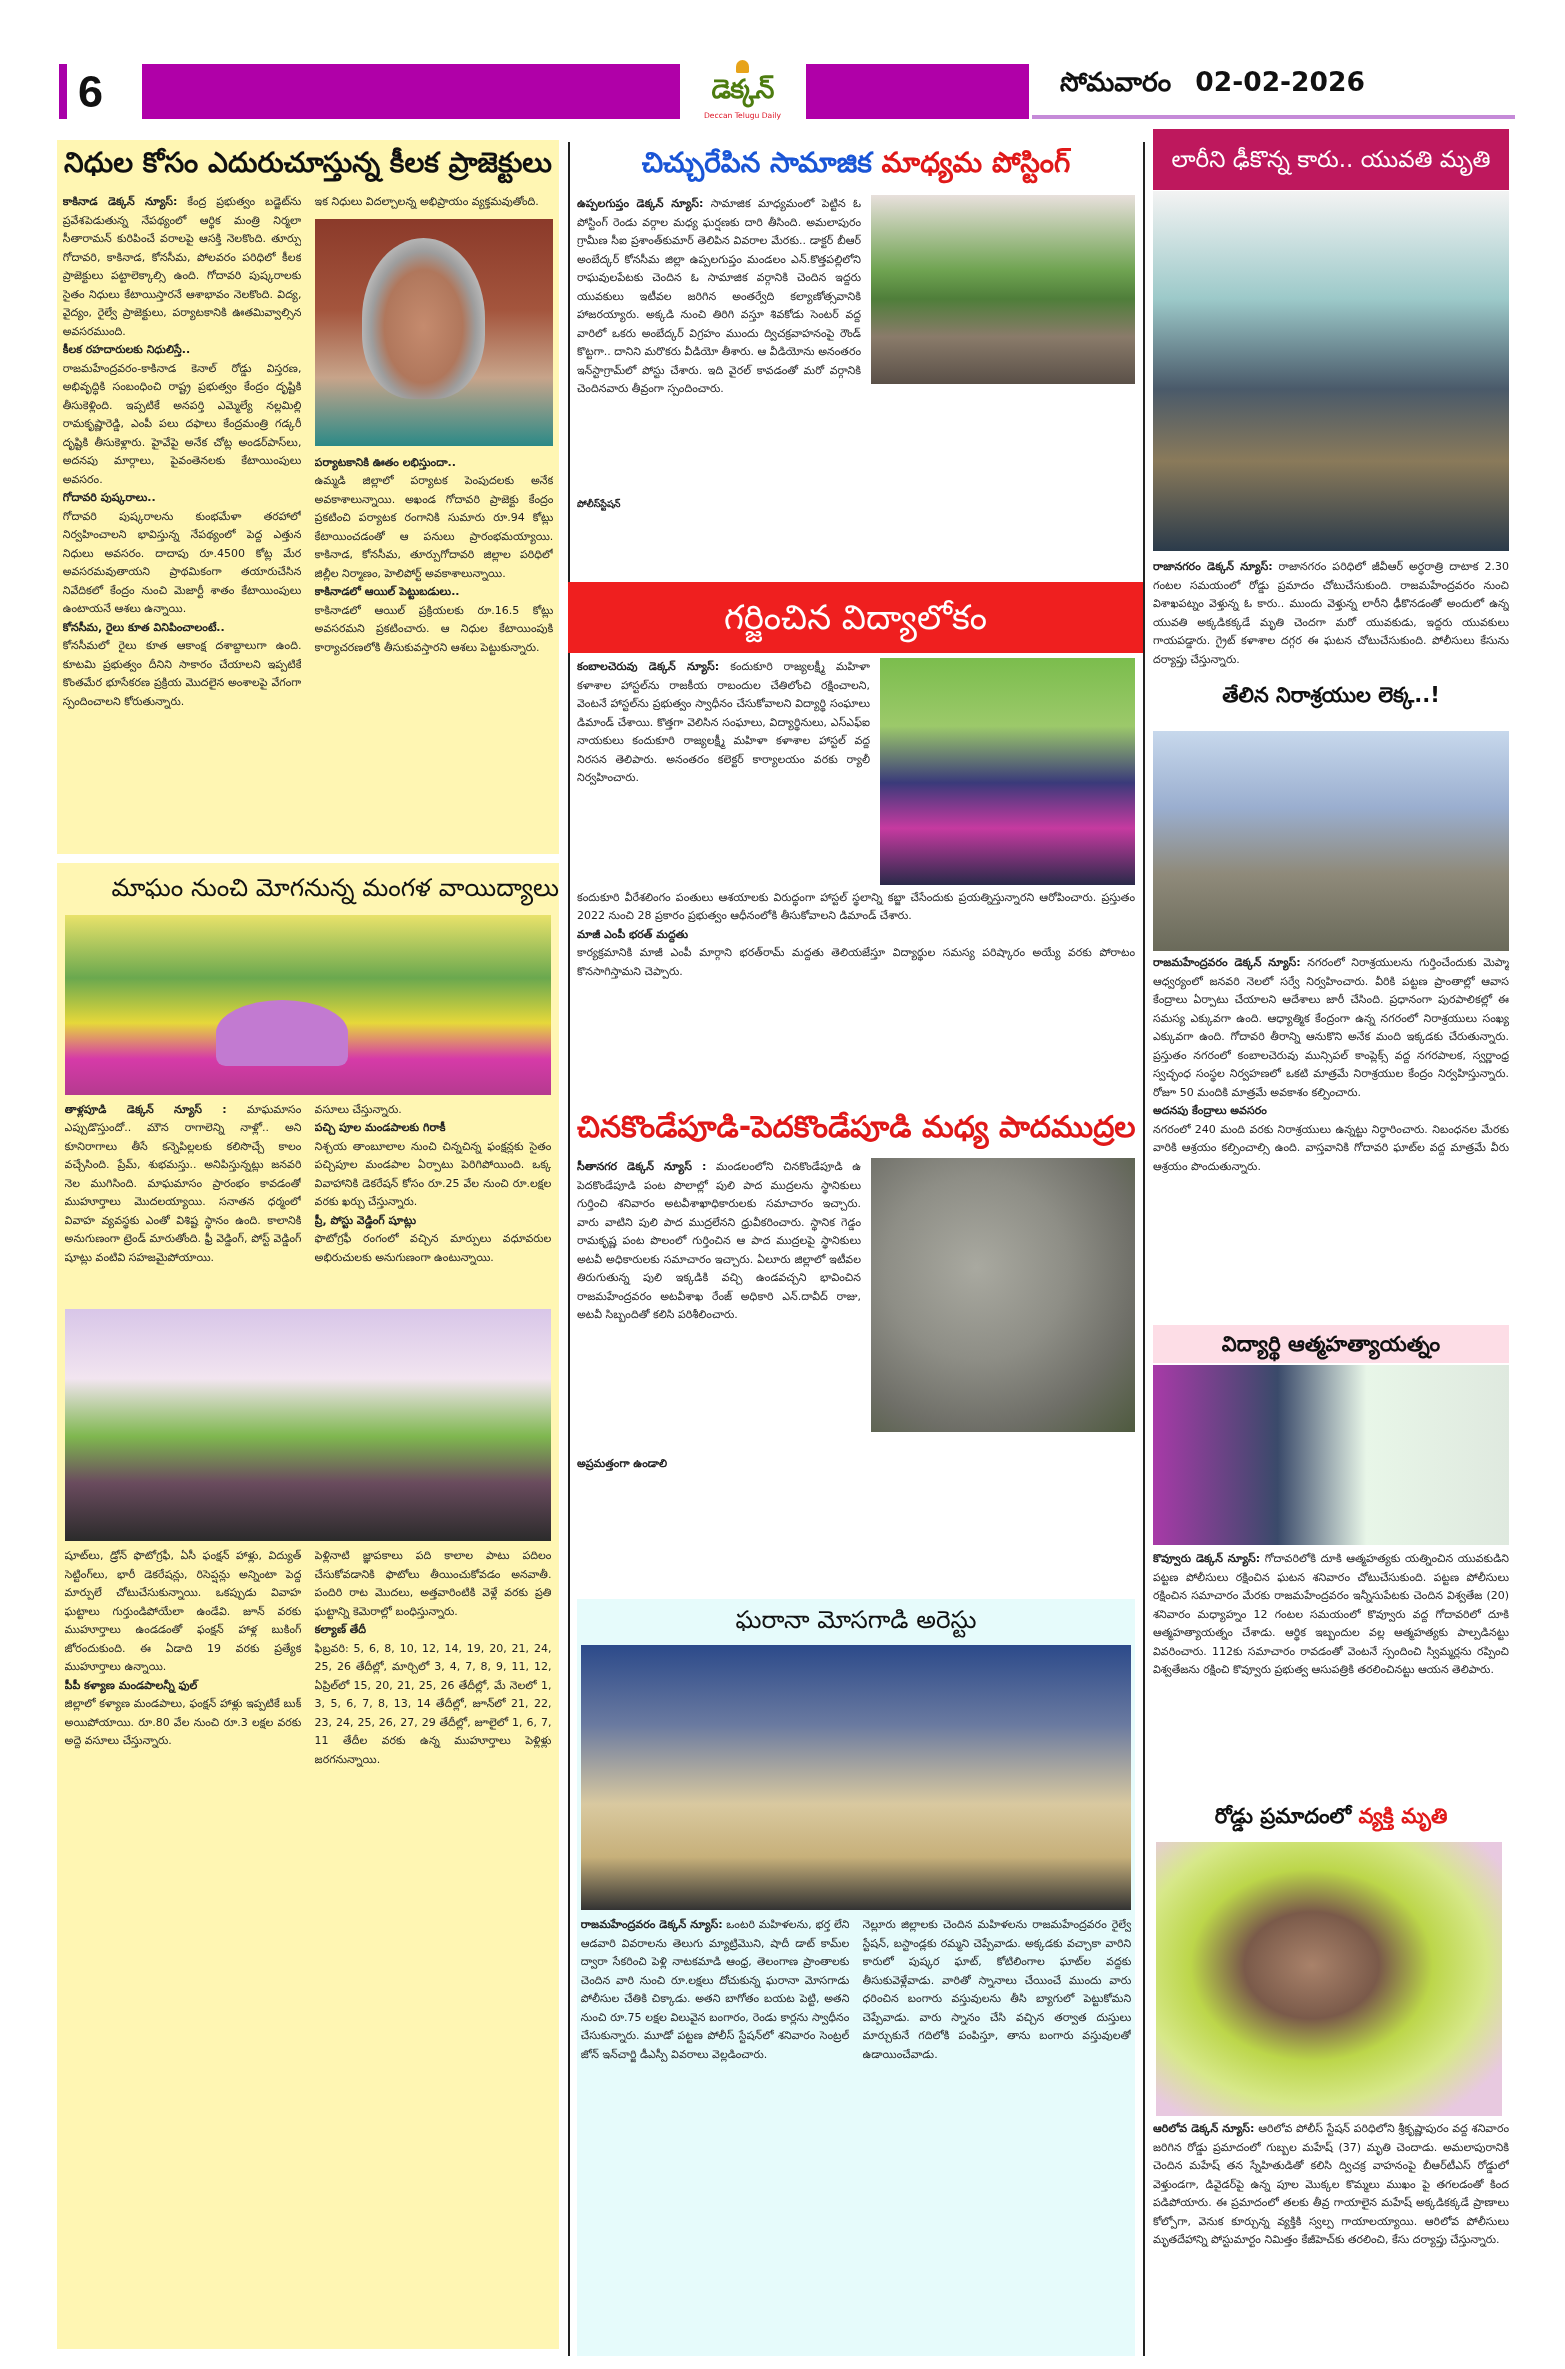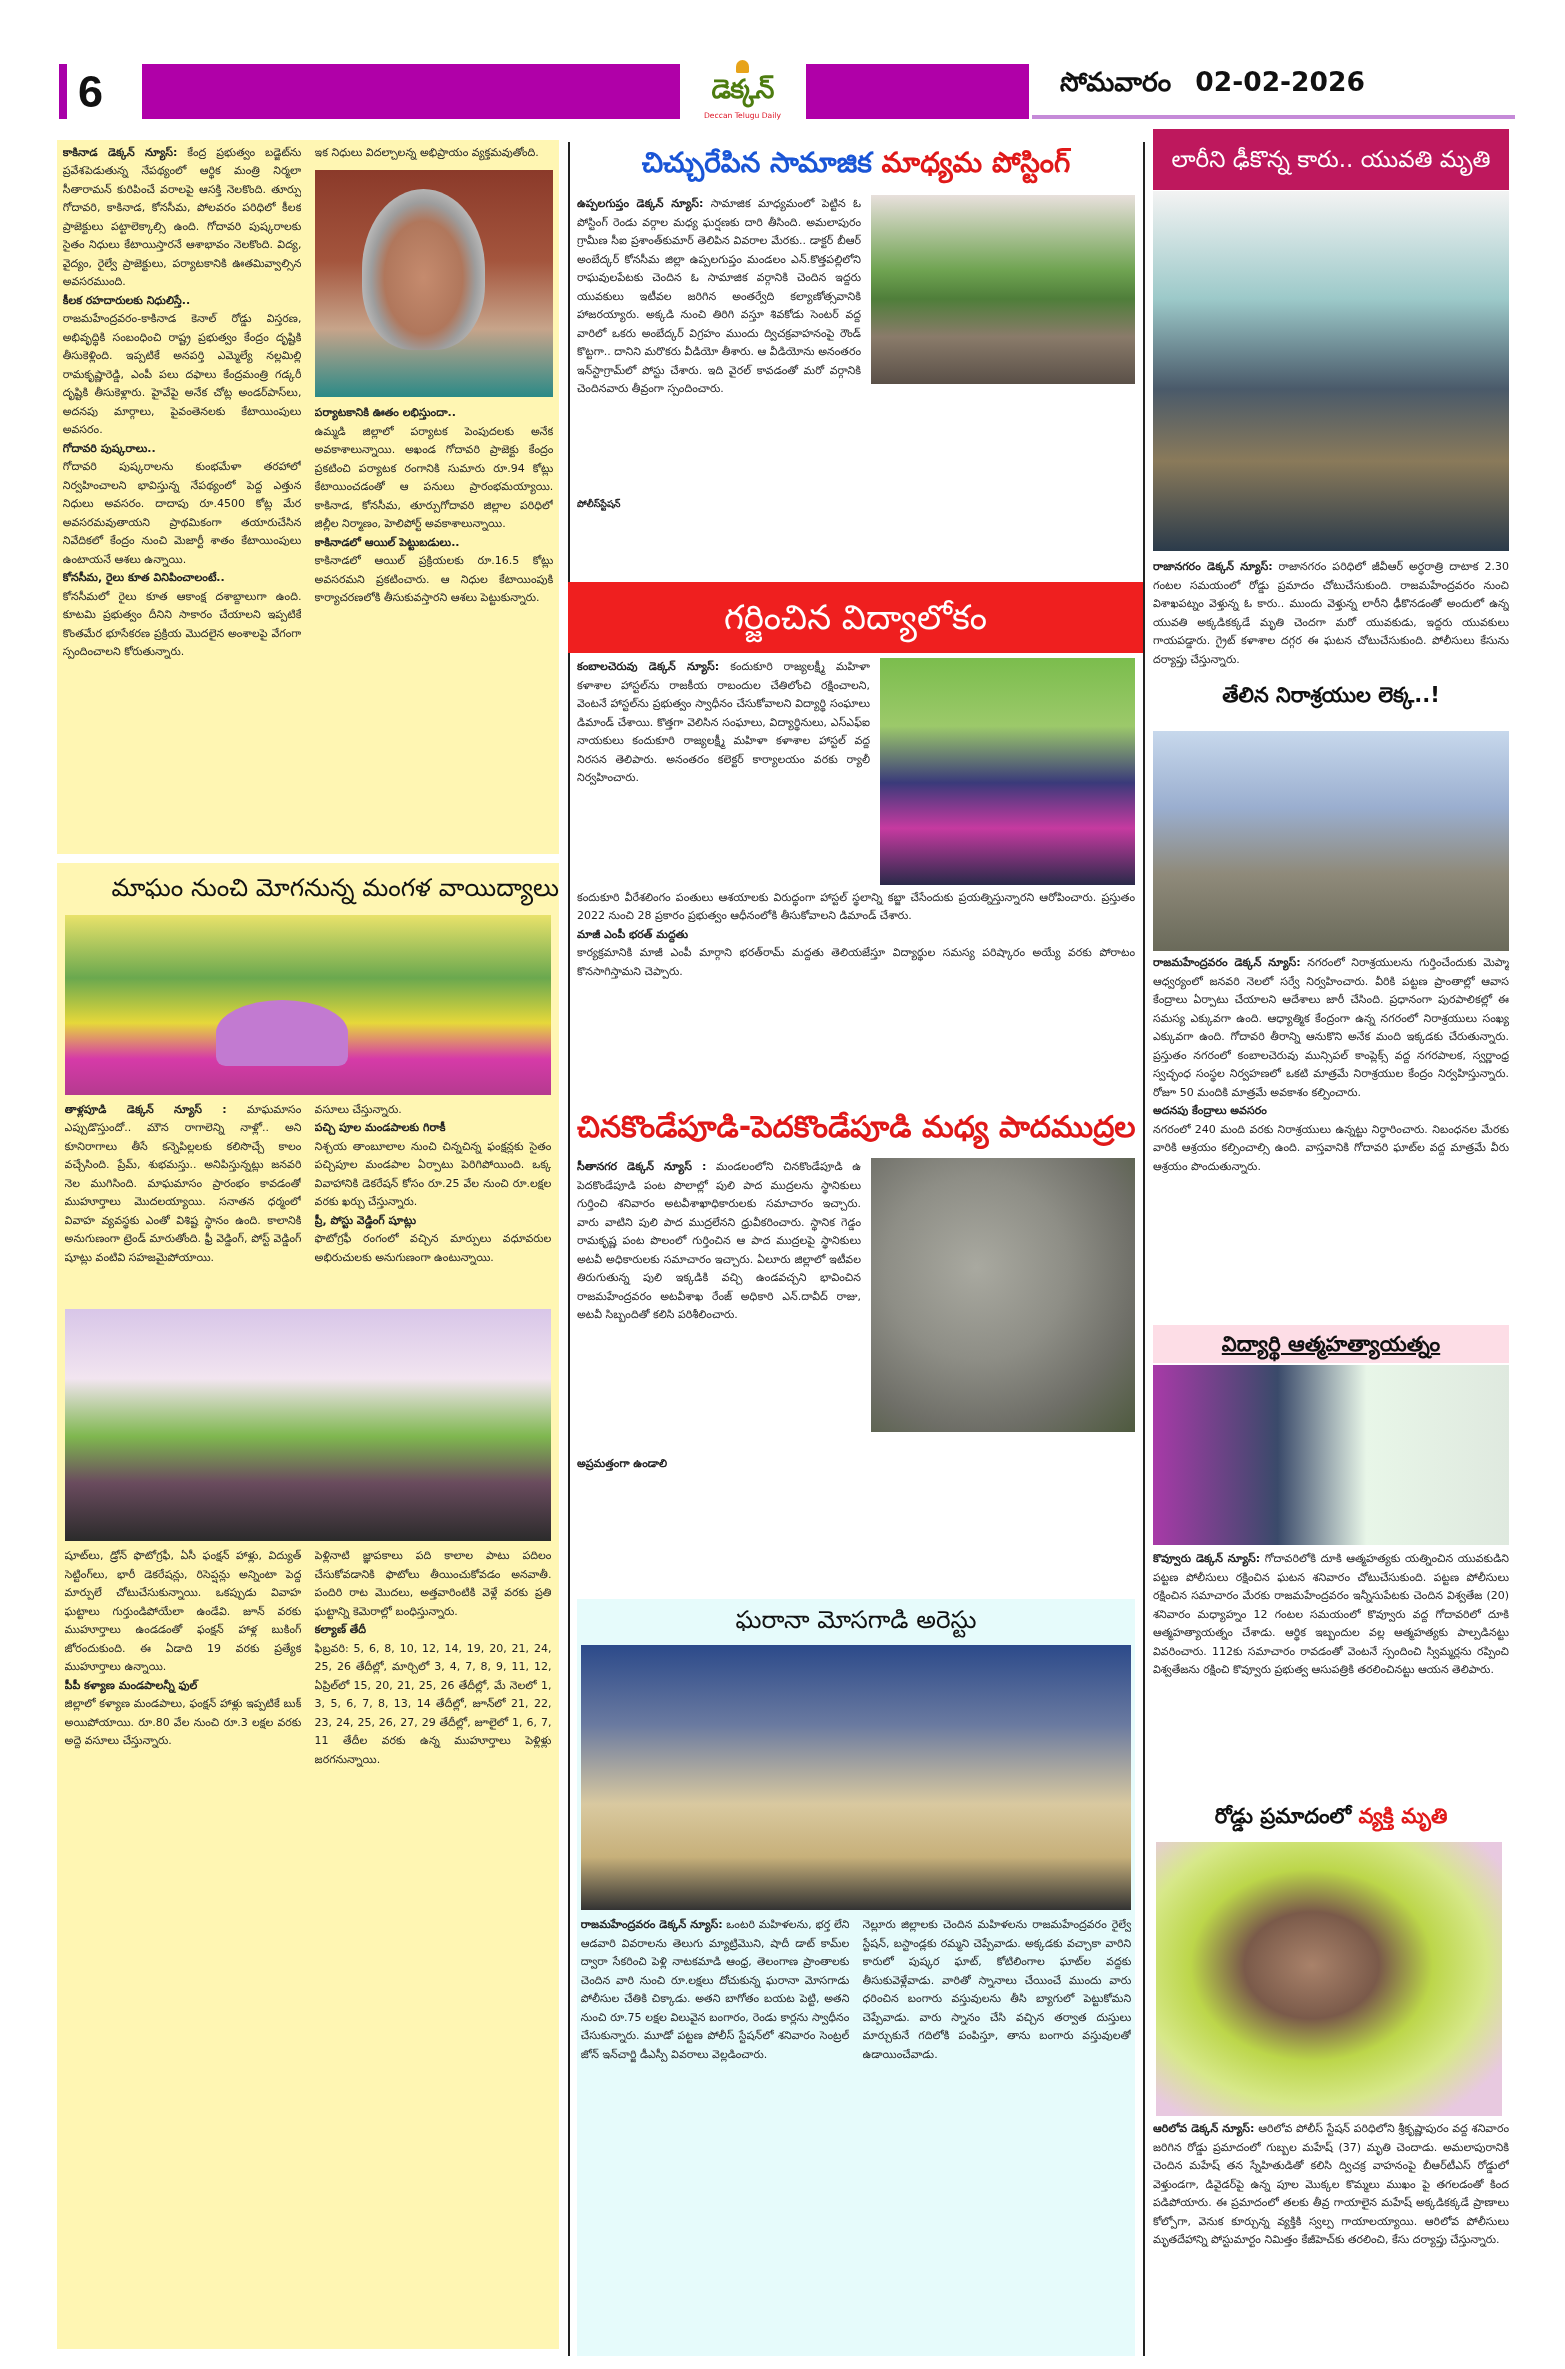--- a/index.html
+++ b/index.html
@@ -45,20 +45,21 @@
 <div class="abs date">
   <span>సోమవారం</span>
   <span style="margin-left:15px">02-02-2026</span>
 </div>
 <div class="abs date-line"></div>
 
 <div class="abs col-rule" style="left:568px;top:142px;height:2214px;"></div>
 <div class="abs col-rule" style="left:1143px;top:142px;height:2214px;"></div>
 
 <div class="abs yellow" style="left:57px;top:140px;width:502px;height:714px;">
+  <h2 style="font-size:28px;padding:5.7px 0 3.8px;color:#111;">నిధుల కోసం ఎదురుచూస్తున్న కీలక ప్రాజెక్టులు</h2>
   <div class="cols2" style="padding:3.8px 5.7px;">
     <div class="txt" style="height:653px;">
       <b>కాకినాడ డెక్కన్ న్యూస్:</b>
       <span>కేంద్ర ప్రభుత్వం బడ్జెట్‌ను ప్రవేశపెడుతున్న నేపథ్యంలో ఆర్థిక మంత్రి నిర్మలా సీతారామన్ కురిపించే వరాలపై ఆసక్తి నెలకొంది. తూర్పు గోదావరి, కాకినాడ, కోనసీమ, పోలవరం పరిధిలో కీలక ప్రాజెక్టులు పట్టాలెక్కాల్సి ఉంది. గోదావరి పుష్కరాలకు సైతం నిధులు కేటాయిస్తారనే ఆశాభావం నెలకొంది. విద్య, వైద్యం, రైల్వే ప్రాజెక్టులు, పర్యాటకానికి ఊతమివ్వాల్సిన అవసరముంది.</span><br>
       <span class="sub">కీలక రహదారులకు నిధులిస్తే..</span><br>
       <span>రాజమహేంద్రవరం-కాకినాడ కెనాల్ రోడ్డు విస్తరణ, అభివృద్ధికి సంబంధించి రాష్ట్ర ప్రభుత్వం కేంద్రం దృష్టికి తీసుకెళ్లింది. ఇప్పటికే అనపర్తి ఎమ్మెల్యే నల్లమిల్లి రామకృష్ణారెడ్డి, ఎంపీ పలు దఫాలు కేంద్రమంత్రి గడ్కరీ దృష్టికి తీసుకెళ్లారు. హైవేపై అనేక చోట్ల అండర్‌పాస్‌లు, అదనపు మార్గాలు, పైవంతెనలకు కేటాయింపులు అవసరం.</span><br>
       <span class="sub">గోదావరి పుష్కరాలు..</span><br>
       <span>గోదావరి పుష్కరాలను కుంభమేళా తరహాలో నిర్వహించాలని భావిస్తున్న నేపథ్యంలో పెద్ద ఎత్తున నిధులు అవసరం. దాదాపు రూ.4500 కోట్ల మేర అవసరమవుతాయని ప్రాథమికంగా తయారుచేసిన నివేదికలో కేంద్రం నుంచి మెజార్టీ శాతం కేటాయింపులు ఉంటాయనే ఆశలు ఉన్నాయి.</span><br>
       <span class="sub">కోనసీమ, రైలు కూత వినిపించాలంటే..</span><br>
       <span>కోనసీమలో రైలు కూత ఆకాంక్ష దశాబ్దాలుగా ఉంది. కూటమి ప్రభుత్వం దీనిని సాకారం చేయాలని ఇప్పటికే కొంతమేర భూసేకరణ ప్రక్రియ మొదలైన అంశాలపై వేగంగా స్పందించాలని కోరుతున్నారు.</span>
@@ -192,21 +193,21 @@
 <h2 class="abs" style="left:1153px;top:683px;width:356px;font-size:21px;color:#111;">తేలిన నిరాశ్రయుల లెక్క..!</h2>
 <div class="abs photo" style="left:1153px;top:731px;width:356px;height:220px;background:linear-gradient(180deg,#c7d8ec 0%,#9aaecf 35%,#8f8a7a 65%,#6a6a5a 100%);"></div>
 <div class="abs txt" style="left:1153px;top:954px;width:356px;height:364px;">
   <b>రాజమహేంద్రవరం డెక్కన్ న్యూస్:</b>
   <span>నగరంలో నిరాశ్రయులను గుర్తించేందుకు మెప్మా ఆధ్వర్యంలో జనవరి నెలలో సర్వే నిర్వహించారు. వీరికి పట్టణ ప్రాంతాల్లో ఆవాస కేంద్రాలు ఏర్పాటు చేయాలని ఆదేశాలు జారీ చేసింది. ప్రధానంగా పురపాలికల్లో ఈ సమస్య ఎక్కువగా ఉంది. ఆధ్యాత్మిక కేంద్రంగా ఉన్న నగరంలో నిరాశ్రయులు సంఖ్య ఎక్కువగా ఉంది. గోదావరి తీరాన్ని ఆనుకొని అనేక మంది ఇక్కడకు చేరుతున్నారు. ప్రస్తుతం నగరంలో కంబాలచెరువు మున్సిపల్ కాంప్లెక్స్ వద్ద నగరపాలక, స్వర్ణాంధ్ర స్వచ్ఛంధ సంస్థల నిర్వహణలో ఒకటి మాత్రమే నిరాశ్రయుల కేంద్రం నిర్వహిస్తున్నారు. రోజూ 50 మందికి మాత్రమే అవకాశం కల్పించారు.</span><br>
   <span class="sub">అదనపు కేంద్రాలు అవసరం</span><br>
   <span>నగరంలో 240 మంది వరకు నిరాశ్రయులు ఉన్నట్టు నిర్ధారించారు. నిబంధనల మేరకు వారికి ఆశ్రయం కల్పించాల్సి ఉంది. వాస్తవానికి గోదావరి ఘాట్‌ల వద్ద మాత్రమే వీరు ఆశ్రయం పొందుతున్నారు.</span>
 </div>
 
 <div class="abs" style="left:1153px;top:1325px;width:356px;height:38px;background:#fddde6;">
-  <h2 style="font-size:21px;color:#111;line-height:38px;text-decoration:underline;">విద్యార్థి ఆత్మహత్యాయత్నం</h2>
+  <h2 style="font-size:21px;color:#111;line-height:38px;">విద్యార్థి ఆత్మహత్యాయత్నం</h2>
 </div>
 <div class="abs photo" style="left:1153px;top:1365px;width:356px;height:180px;background:linear-gradient(90deg,#a83aa8 0%,#3a4a6a 35%,#e8f6e8 60%,#dfe9df 100%);"></div>
 <div class="abs txt" style="left:1153px;top:1550px;width:356px;height:241px;">
   <b>కొవ్వూరు డెక్కన్ న్యూస్:</b>
   <span>గోదావరిలోకి దూకి ఆత్మహత్యకు యత్నించిన యువకుడిని పట్టణ పోలీసులు రక్షించిన ఘటన శనివారం చోటుచేసుకుంది. పట్టణ పోలీసులు రక్షించిన సమాచారం మేరకు రాజమహేంద్రవరం ఇన్నీసుపేటకు చెందిన విశ్వతేజ (20) శనివారం మధ్యాహ్నం 12 గంటల సమయంలో కొవ్వూరు వద్ద గోదావరిలో దూకి ఆత్మహత్యాయత్నం చేశాడు. ఆర్థిక ఇబ్బందుల వల్ల ఆత్మహత్యకు పాల్పడినట్టు వివరించారు. 112కు సమాచారం రావడంతో వెంటనే స్పందించి స్విమ్మర్లను రప్పించి విశ్వతేజను రక్షించి కొవ్వూరు ప్రభుత్వ ఆసుపత్రికి తరలించినట్టు ఆయన తెలిపారు.</span>
 </div>
 
 <h2 class="abs" style="left:1153px;top:1804px;width:356px;font-size:21px;">
   <span style="color:#111">రోడ్డు ప్రమాదంలో</span>
   <span style="color:#e01919">వ్యక్తి మృతి</span>

